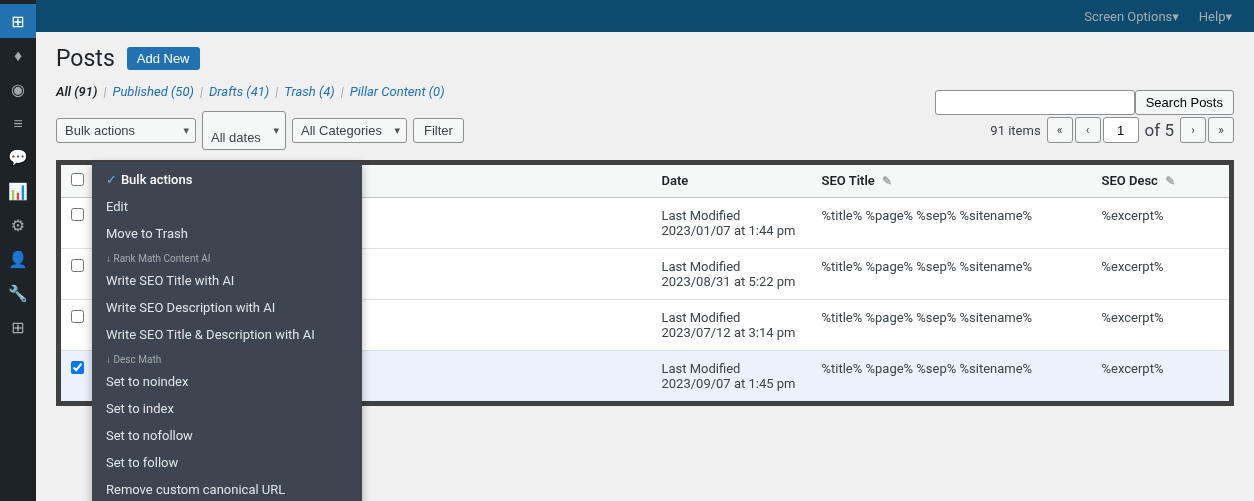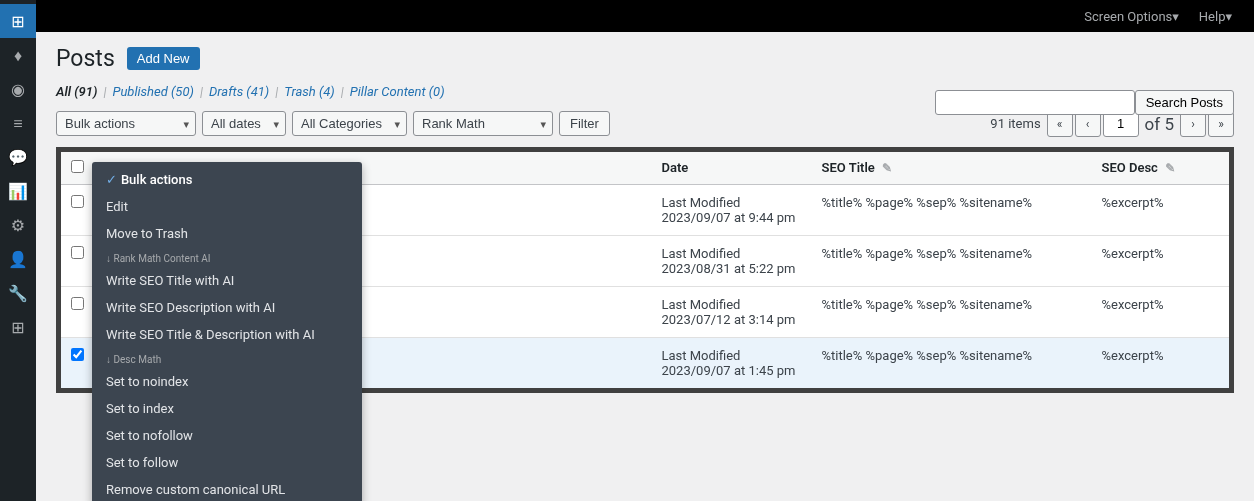--- a/index.html
+++ b/index.html
@@ -45,21 +45,21 @@
 
     
     .main-content {
       flex: 1;
       background: #f0f0f1;
       padding: 0;
     }
 
     
     .top-bar {
-      background: #000000;
+      background: #0c4a6e;
       height: 32px;
       display: flex;
       align-items: center;
       justify-content: flex-end;
       padding-right: 12px;
       gap: 0;
     }
     .top-bar-item {
       color: #a7aaad;
       font-size: 13px;
@@ -384,36 +384,31 @@
 
       <div class="toolbar-row">
 
         <div class="select-wrapper">
           <select style="background:#f6f7f7; border:1px solid #8c8f94; border-radius:3px; padding:4px 24px 4px 8px; font-size:13px; min-width:140px;">
             <option>Bulk actions</option>
           </select>
         </div>
 
         <div class="select-wrapper">
-          <select style="background:#f6f7f7; border:1px solid #8c8f94; border-radius:3px; padding:4px 24px 4px 8px; font-size:13px;">
+          <select style="background:#f6f7f7; border:1px solid #8c8f94; border-radius:3px; padding:18px 24px 4px 8px; font-size:13px;">
             <option>All dates</option>
           </select>
         </div>
 
         <div class="select-wrapper">
           <select style="background:#f6f7f7; border:1px solid #8c8f94; border-radius:3px; padding:4px 24px 4px 8px; font-size:13px;">
             <option>All Categories</option>
           </select>
         </div>
 
-        <div class="select-wrapper">
-          <select style="background:#f6f7f7; border:1px solid #8c8f94; border-radius:3px; padding:4px 24px 4px 8px; font-size:13px; min-width:140px;">
-            <option>Rank Math</option>
-          </select>
-        </div>
 
         <button class="filter-btn">Filter</button>
 
         <div class="spacer"></div>
 
         <span class="items-count">91 items</span>
 
         <div class="pagination">
           <div class="pag-btn">«</div>
           <div class="pag-btn">‹</div>
@@ -462,21 +457,21 @@
         <tbody>
 
           <tr>
             <td class="col-cb"><input type="checkbox" style=""></td>
             <td class="col-title">
               <a href="#" class="post-title-link">arden: A</a>
               <br><span>ccess <span class="em-dash">—</span></span>
             </td>
             <td class="col-date">
               <span>Last Modified</span><br>
-              <span>2023/09/07 at 9:44 pm</span>
+              <span>2023/01/07 at 1:44 pm</span>
             </td>
             <td class="col-seo-title"><span>%title% %page% %sep% %sitename%</span></td>
             <td class="col-seo-desc"><span>%excerpt%</span></td>
           </tr>
 
           <tr>
             <td class="col-cb"><input type="checkbox" style=""></td>
             <td class="col-title">
               <a href="#" class="post-title-link">reeds with</a>
             </td>

